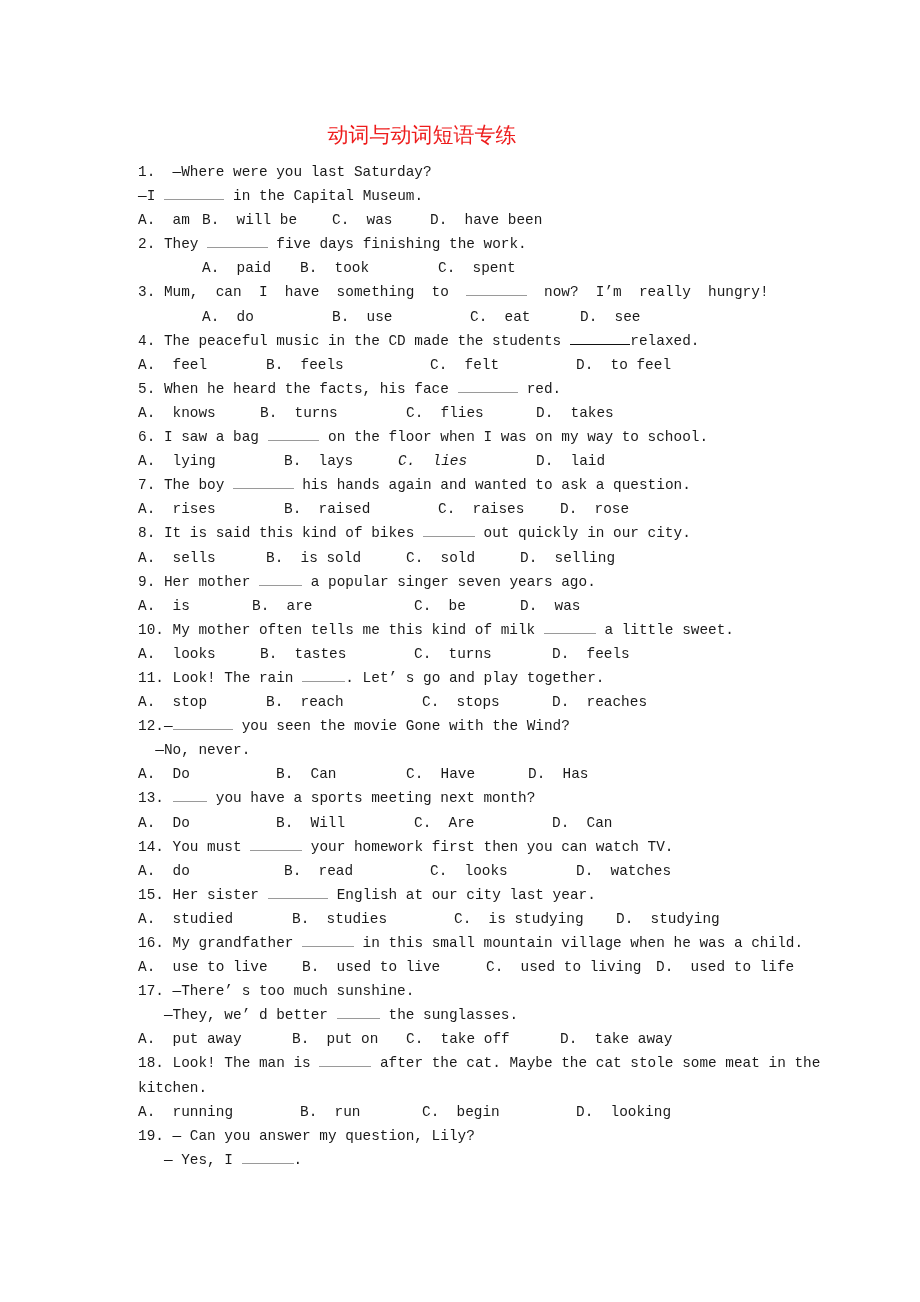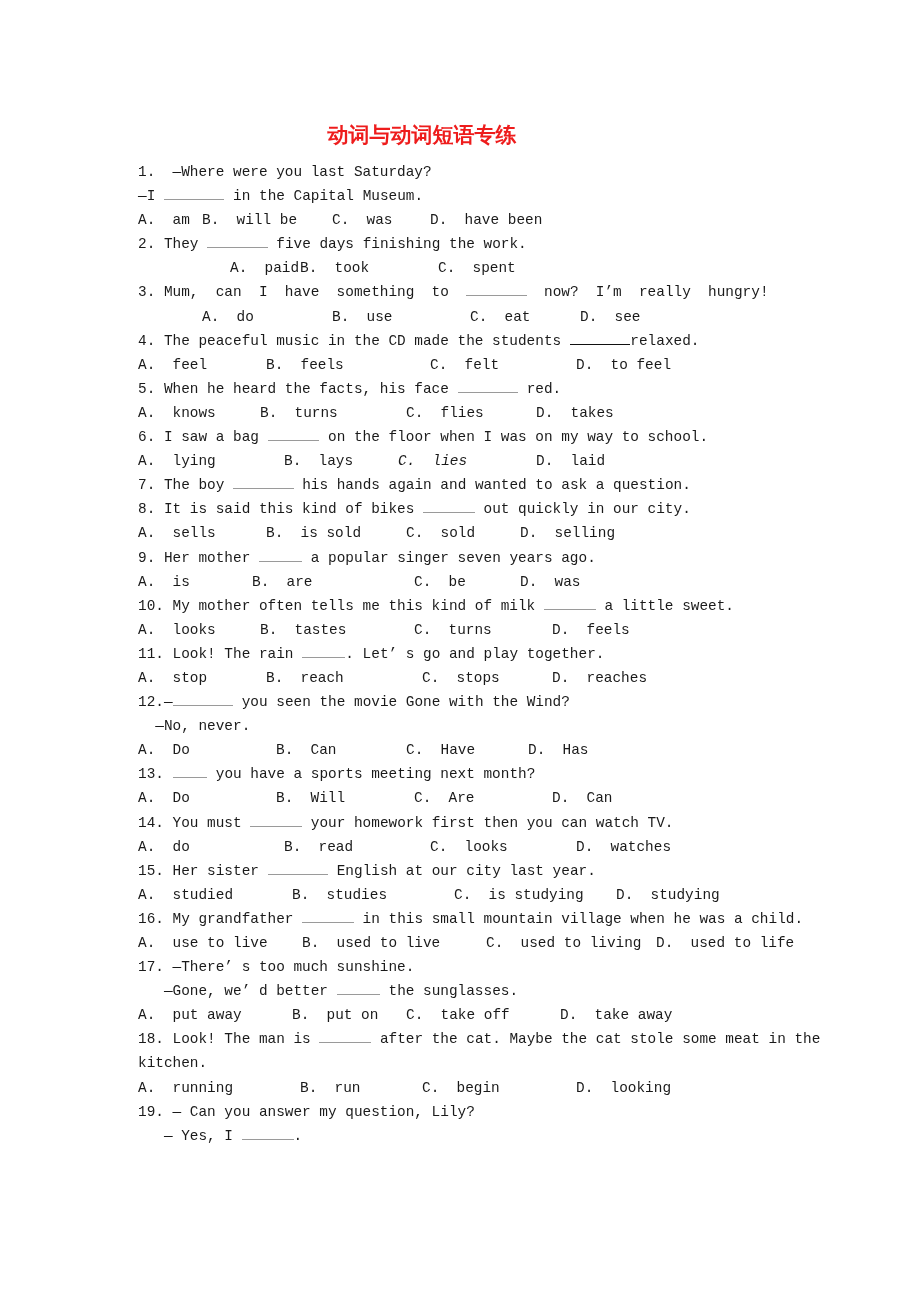--- a/index.html
+++ b/index.html
@@ -23,21 +23,21 @@
       height: 1302px;
     }
     .title {
       position: absolute;
       top: 121px;
       left: 0;
       width: 844px;
       text-align: center;
       font-family: "DejaVu Sans", sans-serif;
       font-size: 21px;
-      font-weight: bold;
+      font-weight: normal;
       color: #ee1c1c;
       line-height: 28px;
       letter-spacing: 0px;
     }
     .content {
       position: absolute;
       top: 160px;
       left: 138px;
       width: 650px;
     }
@@ -74,40 +74,41 @@
 <div class="page">
   <div class="title">动词与动词短语专练</div>
   <div class="content" id="content">
       <div>
         <div class="line"><span>1.  —Where were you last Saturday?</span></div>
         <div class="line"><span>—I </span><span class="blank" style="width: 60.55px;"></span><span> in the Capital Museum.</span></div>
         <div class="opts"><span class="opt" style="left: 0px;"><span>A. </span> <span>am</span></span><span class="opt" style="left: 64px;"><span>B. </span> <span>will be</span></span><span class="opt" style="left: 194px;"><span>C. </span> <span>was</span></span><span class="opt" style="left: 292px;"><span>D. </span> <span>have been</span></span></div>
       </div>
       <div>
         <div class="line"><span>2. They </span><span class="blank" style="width: 60.55px;"></span><span> five days finishing the work.</span></div>
-        <div class="opts"><span class="opt" style="left: 64px; margin-left: 28px;"><span>A. </span> <span>paid</span></span><span class="opt" style="left: 162px;"><span>B. </span> <span>took</span></span><span class="opt" style="left: 300px;"><span>C. </span> <span>spent</span></span></div>
+        <div class="opts"><span class="opt" style="left: 64px;"><span>A. </span> <span>paid</span></span><span class="opt" style="left: 162px;"><span>B. </span> <span>took</span></span><span class="opt" style="left: 300px;"><span>C. </span> <span>spent</span></span></div>
       </div>
       <div>
         <div class="line"><span>3. Mum,  can  I  have  something  to  </span><span class="blank" style="width: 60.55px;"></span><span>  now?  I’m  really  hungry!</span></div>
         <div class="opts"><span class="opt" style="left: 64px;"><span>A. </span> <span>do</span></span><span class="opt" style="left: 194px;"><span>B. </span> <span>use</span></span><span class="opt" style="left: 332px;"><span>C. </span> <span>eat</span></span><span class="opt" style="left: 442px;"><span>D. </span> <span>see</span></span></div>
       </div>
       <div>
         <div class="line"><span>4. The peaceful music in the CD made the students </span><span class="blank dark" style="width: 60.55px;"></span><span>relaxed.</span></div>
         <div class="opts"><span class="opt" style="left: 0px;"><span>A. </span> <span>feel</span></span><span class="opt" style="left: 128px;"><span>B. </span> <span>feels</span></span><span class="opt" style="left: 292px;"><span>C. </span> <span>felt</span></span><span class="opt" style="left: 438px;"><span>D. </span> <span>to feel</span></span></div>
       </div>
       <div>
         <div class="line"><span>5. When he heard the facts, his face </span><span class="blank" style="width: 60.55px;"></span><span> red.</span></div>
         <div class="opts"><span class="opt" style="left: 0px;"><span>A. </span> <span>knows</span></span><span class="opt" style="left: 122px;"><span>B. </span> <span>turns</span></span><span class="opt" style="left: 268px;"><span>C. </span> <span>flies</span></span><span class="opt" style="left: 398px;"><span>D. </span> <span>takes</span></span></div>
       </div>
       <div>
         <div class="line"><span>6. I saw a bag </span><span class="blank" style="width: 51.9px;"></span><span> on the floor when I was on my way to school.</span></div>
         <div class="opts"><span class="opt" style="left: 0px;"><span>A. </span> <span>lying</span></span><span class="opt" style="left: 146px;"><span>B. </span> <span>lays</span></span><span class="opt" style="left: 260px; font-style: italic;"><span>C. </span> <span>lies</span></span><span class="opt" style="left: 398px;"><span>D. </span> <span>laid</span></span></div>
       </div>
       <div>
         <div class="line"><span>7. The boy </span><span class="blank" style="width: 60.55px;"></span><span> his hands again and wanted to ask a question.</span></div>
+        <div class="opts"><span class="opt" style="left: 0px;"><span>A. </span> <span>rises</span></span><span class="opt" style="left: 146px;"><span>B. </span> <span>raised</span></span><span class="opt" style="left: 300px;"><span>C. </span> <span>raises</span></span><span class="opt" style="left: 422px;"><span>D. </span> <span>rose</span></span></div>
       </div>
       <div>
         <div class="line"><span>8. It is said this kind of bikes </span><span class="blank" style="width: 51.9px;"></span><span> out quickly in our city.</span></div>
         <div class="opts"><span class="opt" style="left: 0px;"><span>A. </span> <span>sells</span></span><span class="opt" style="left: 128px;"><span>B. </span> <span>is sold</span></span><span class="opt" style="left: 268px;"><span>C. </span> <span>sold</span></span><span class="opt" style="left: 382px;"><span>D. </span> <span>selling</span></span></div>
       </div>
       <div>
         <div class="line"><span>9. Her mother </span><span class="blank" style="width: 43.25px;"></span><span> a popular singer seven years ago.</span></div>
         <div class="opts"><span class="opt" style="left: 0px;"><span>A. </span> <span>is</span></span><span class="opt" style="left: 114px;"><span>B. </span> <span>are</span></span><span class="opt" style="left: 276px;"><span>C. </span> <span>be</span></span><span class="opt" style="left: 382px;"><span>D. </span> <span>was</span></span></div>
       </div>
       <div>
@@ -134,21 +135,21 @@
       <div>
         <div class="line"><span>15. Her sister </span><span class="blank" style="width: 60.55px;"></span><span> English at our city last year.</span></div>
         <div class="opts"><span class="opt" style="left: 0px;"><span>A. </span> <span>studied</span></span><span class="opt" style="left: 154px;"><span>B. </span> <span>studies</span></span><span class="opt" style="left: 316px;"><span>C. </span> <span>is studying</span></span><span class="opt" style="left: 478px;"><span>D. </span> <span>studying</span></span></div>
       </div>
       <div>
         <div class="line"><span>16. My grandfather </span><span class="blank" style="width: 51.9px;"></span><span> in this small mountain village when he was a child.</span></div>
         <div class="opts"><span class="opt" style="left: 0px;"><span>A. </span> <span>use to live</span></span><span class="opt" style="left: 164px; text-align: right;"><span>B. </span> <span>used to live</span></span><span class="opt" style="left: 348px;"><span>C. </span> <span>used to living</span></span><span class="opt" style="left: 518px;"><span>D. </span> <span>used to life</span></span></div>
       </div>
       <div>
         <div class="line"><span>17. —There’ s too much sunshine.</span></div>
-        <div class="line"><span>   —Gone, we’ d better </span><span class="blank" style="width: 43.25px;"></span><span> the sunglasses.</span></div>
+        <div class="line"><span>   —They, we’ d better </span><span class="blank" style="width: 43.25px;"></span><span> the sunglasses.</span></div>
         <div class="opts"><span class="opt" style="left: 0px;"><span>A. </span> <span>put away</span></span><span class="opt" style="left: 154px;"><span>B. </span> <span>put on</span></span><span class="opt" style="left: 268px;"><span>C. </span> <span>take off</span></span><span class="opt" style="left: 422px;"><span>D. </span> <span>take away</span></span></div>
       </div>
       <div>
         <div class="line"><span>18. Look! The man is </span><span class="blank" style="width: 51.9px;"></span><span> after the cat. Maybe the cat stole some meat in the</span></div>
         <div class="line"><span>kitchen.</span></div>
         <div class="opts"><span class="opt" style="left: 0px;"><span>A. </span> <span>running</span></span><span class="opt" style="left: 162px;"><span>B. </span> <span>run</span></span><span class="opt" style="left: 284px;"><span>C. </span> <span>begin</span></span><span class="opt" style="left: 438px;"><span>D. </span> <span>looking</span></span></div>
       </div>
       <div>
         <div class="line"><span>19. — Can you answer my question, Lily?</span></div>
         <div class="line"><span>   — Yes, I </span><span class="blank" style="width: 51.9px;"></span><span>.</span></div>

